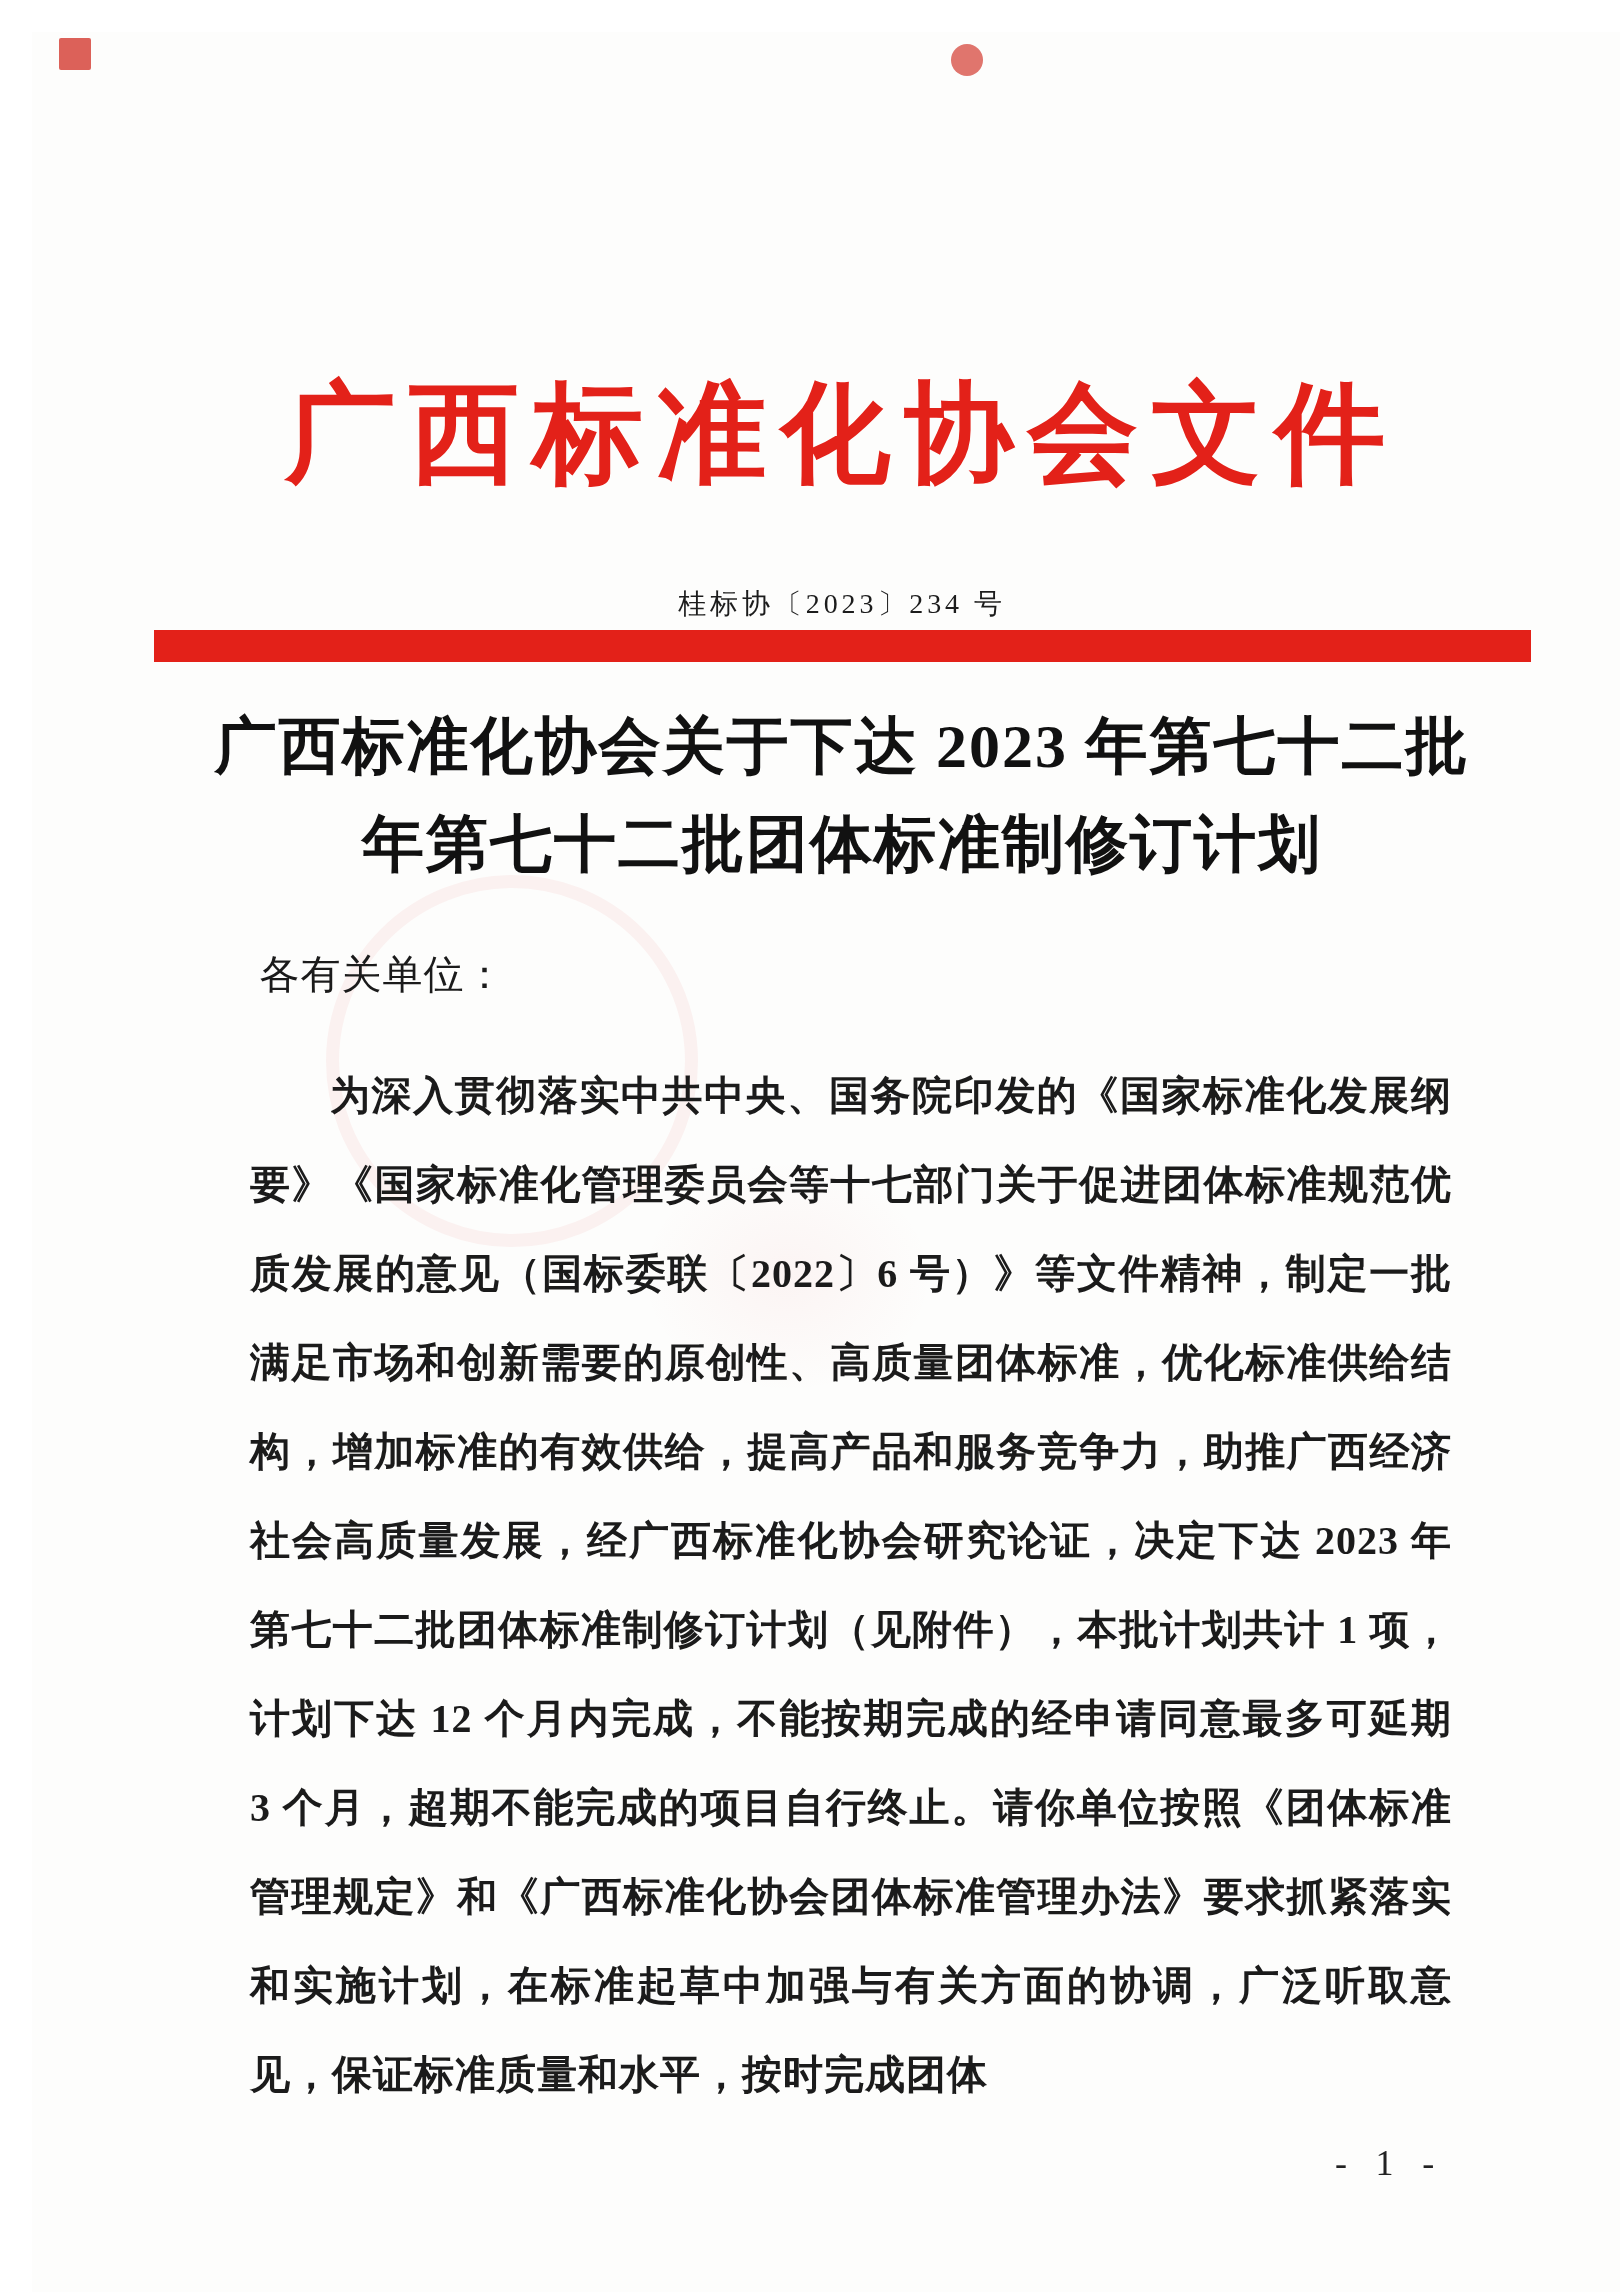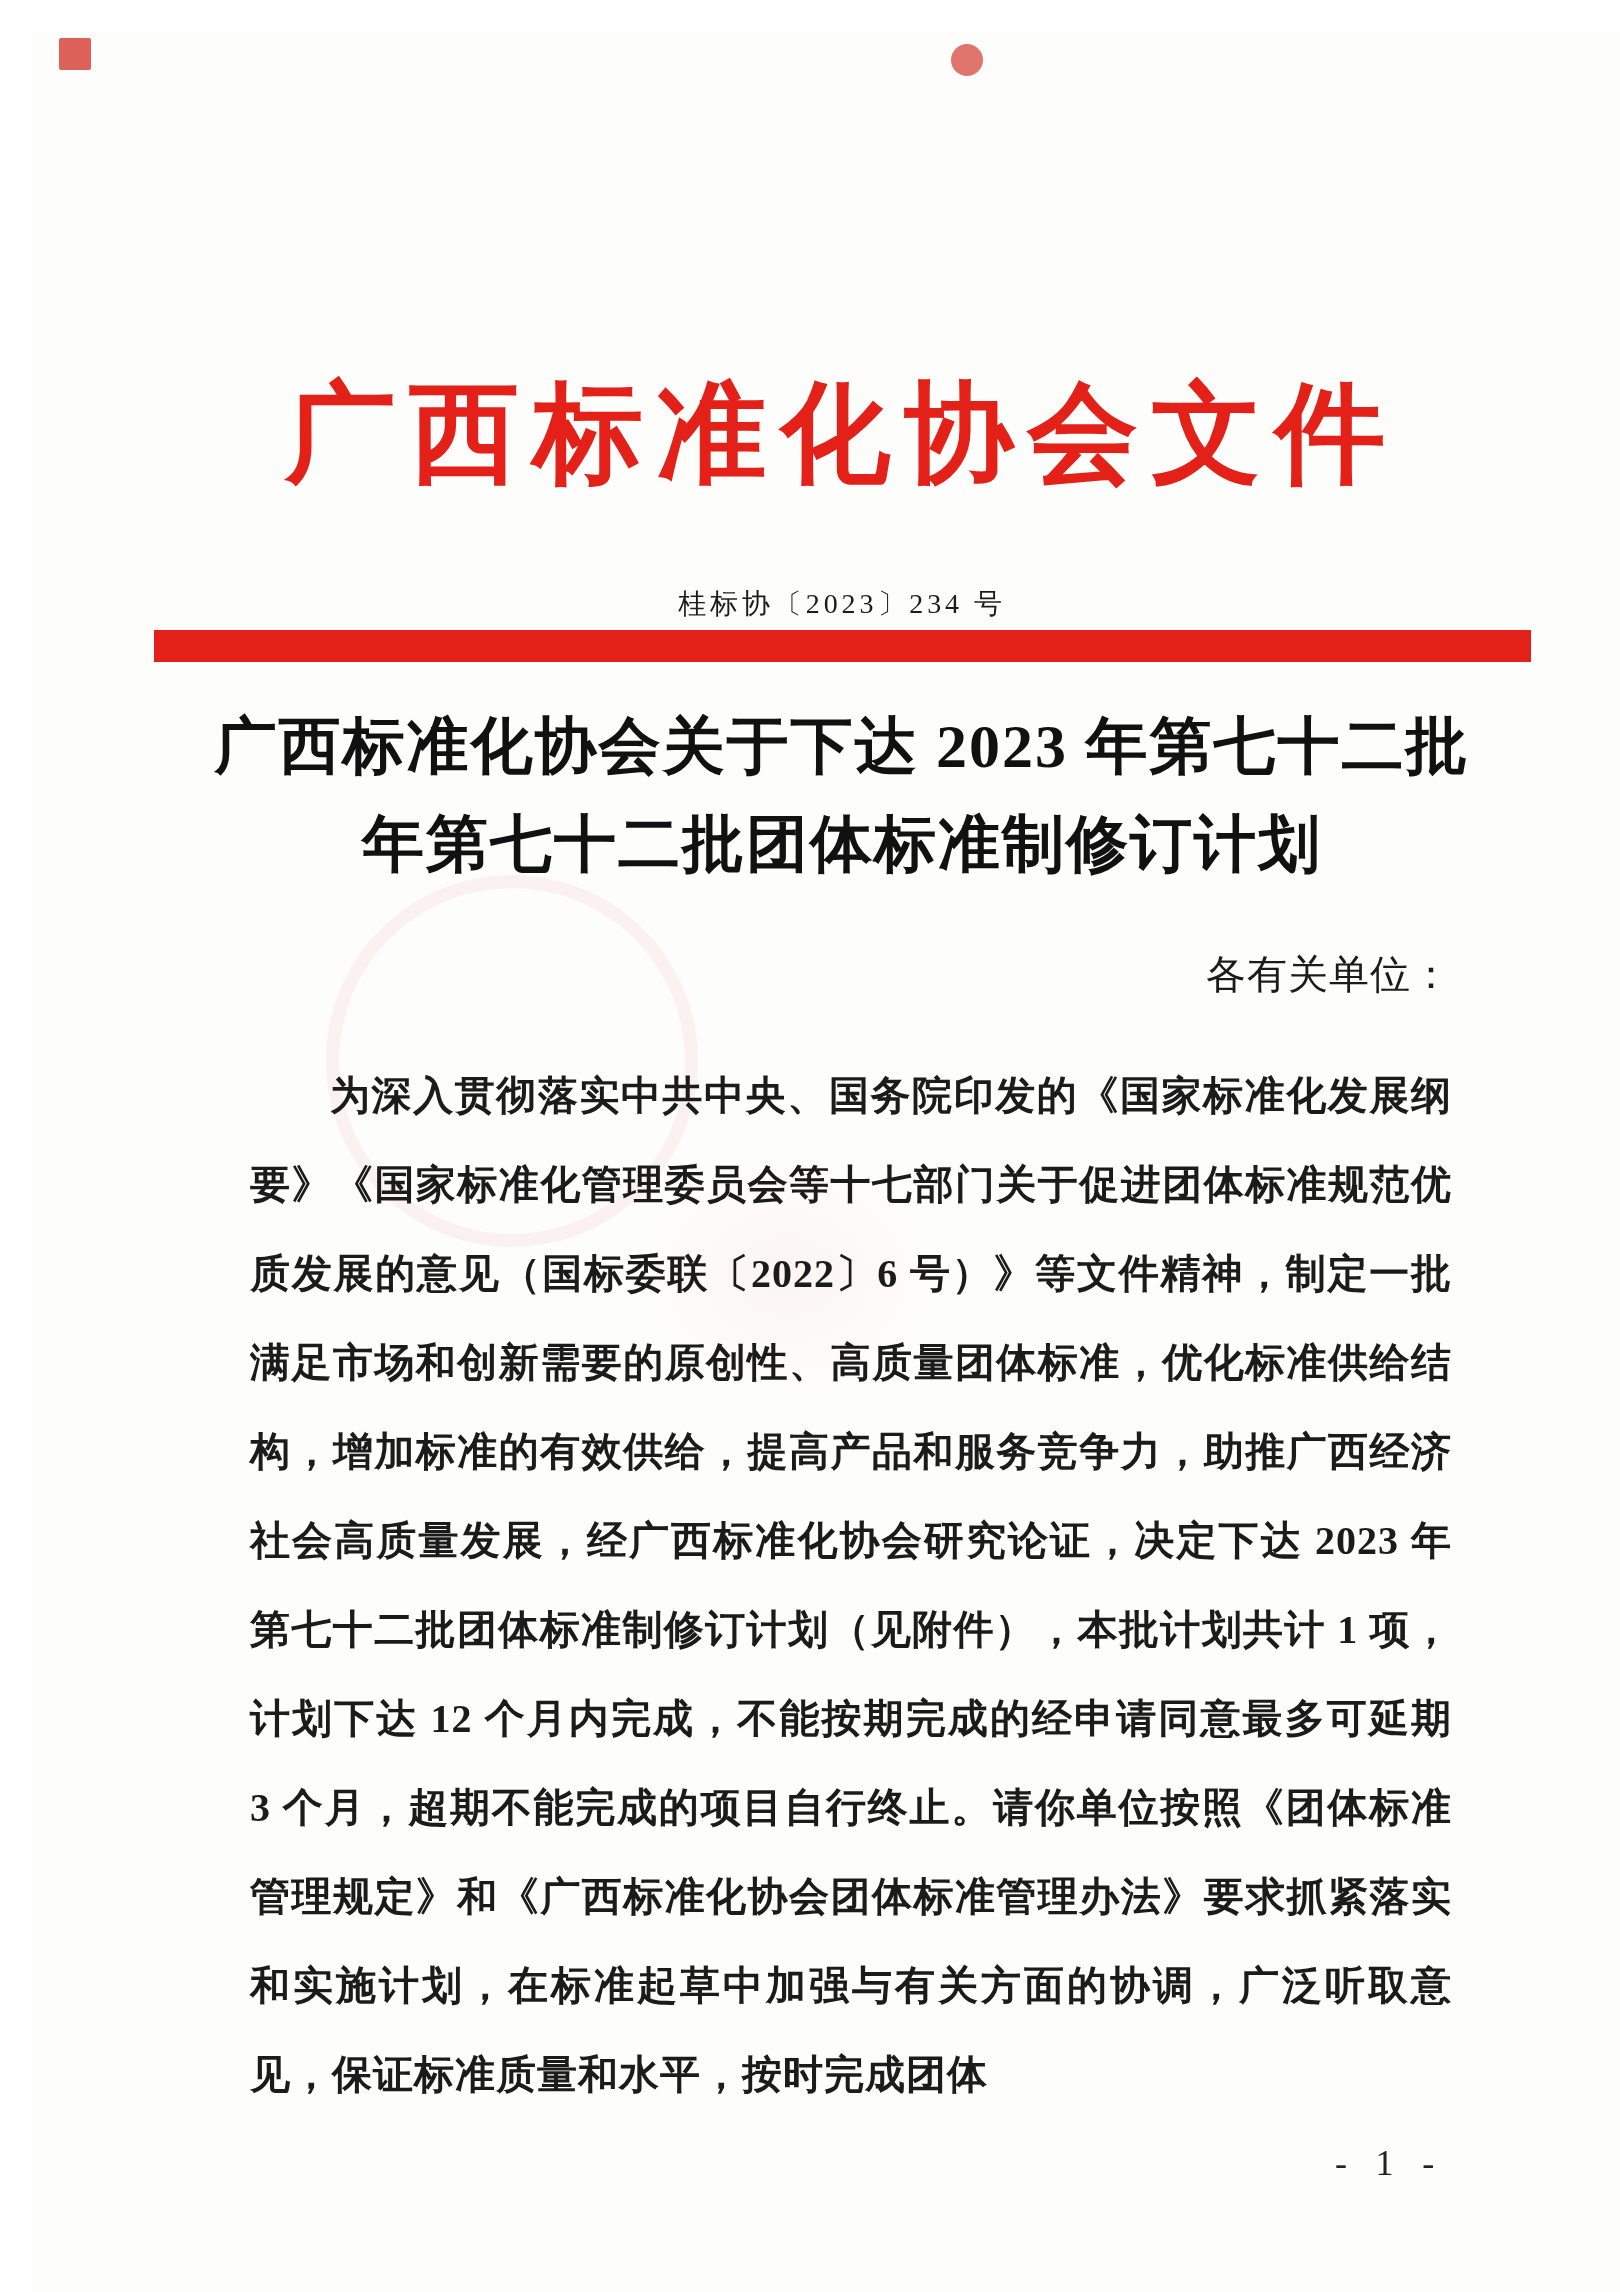--- a/index.html
+++ b/index.html
@@ -85,21 +85,20 @@
     top: 866px;
     left: 186px;
     width: 1266px;
     color: #1b1b1b;
     font-size: 40px;
     line-height: 89px;
     letter-spacing: 1px;
   }
   .salutation {
     padding-left: 25.5px;
-    text-align: right;
   }
   .body-paragraph {
     text-indent: 2em;
     text-align: justify;
     text-align-last: left;
     font-weight: bold;
   }
   .page-number {
     position: absolute;
     top: 2094px;

